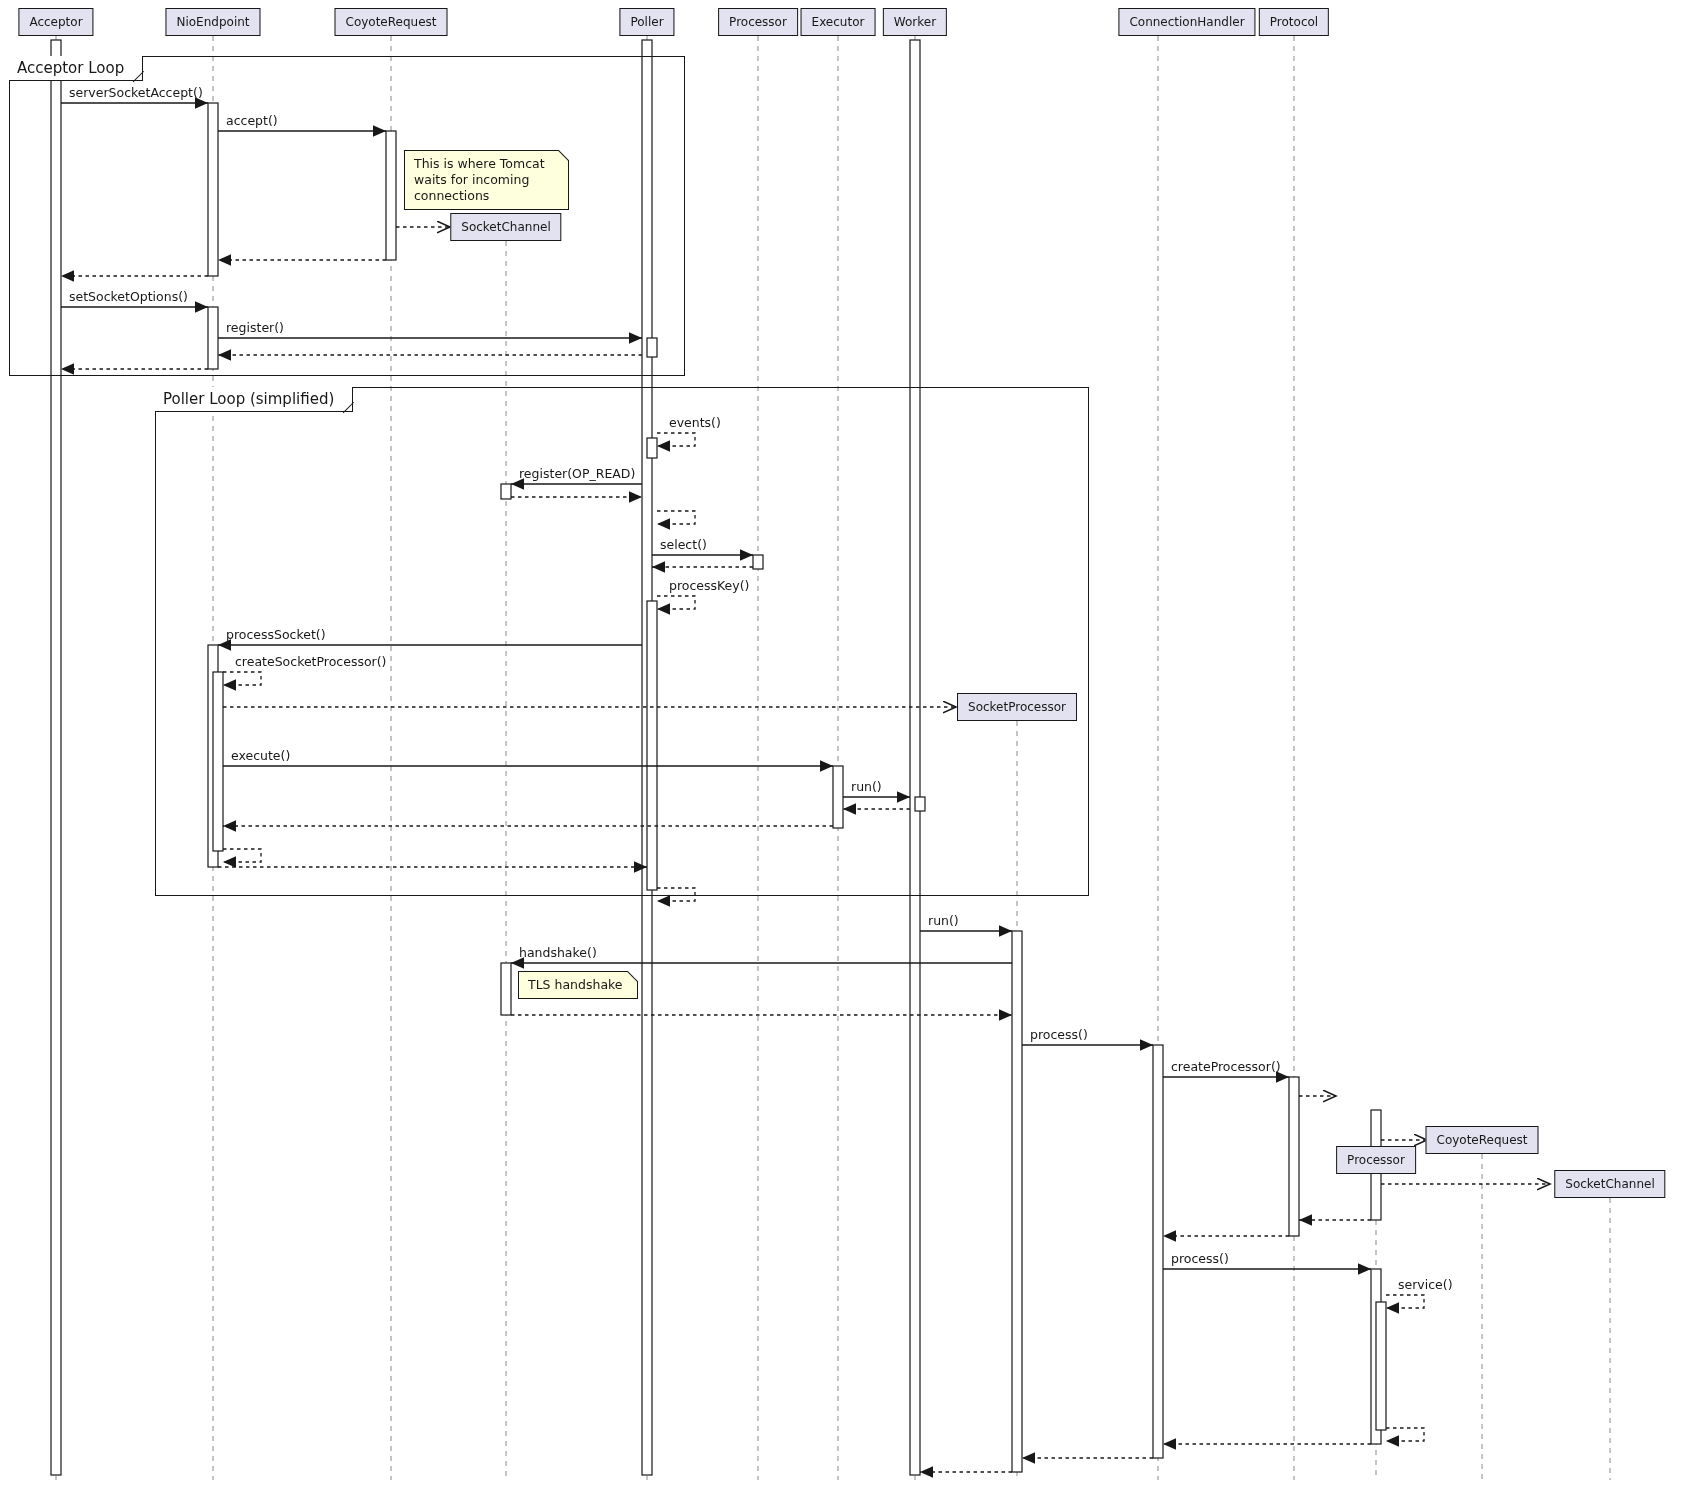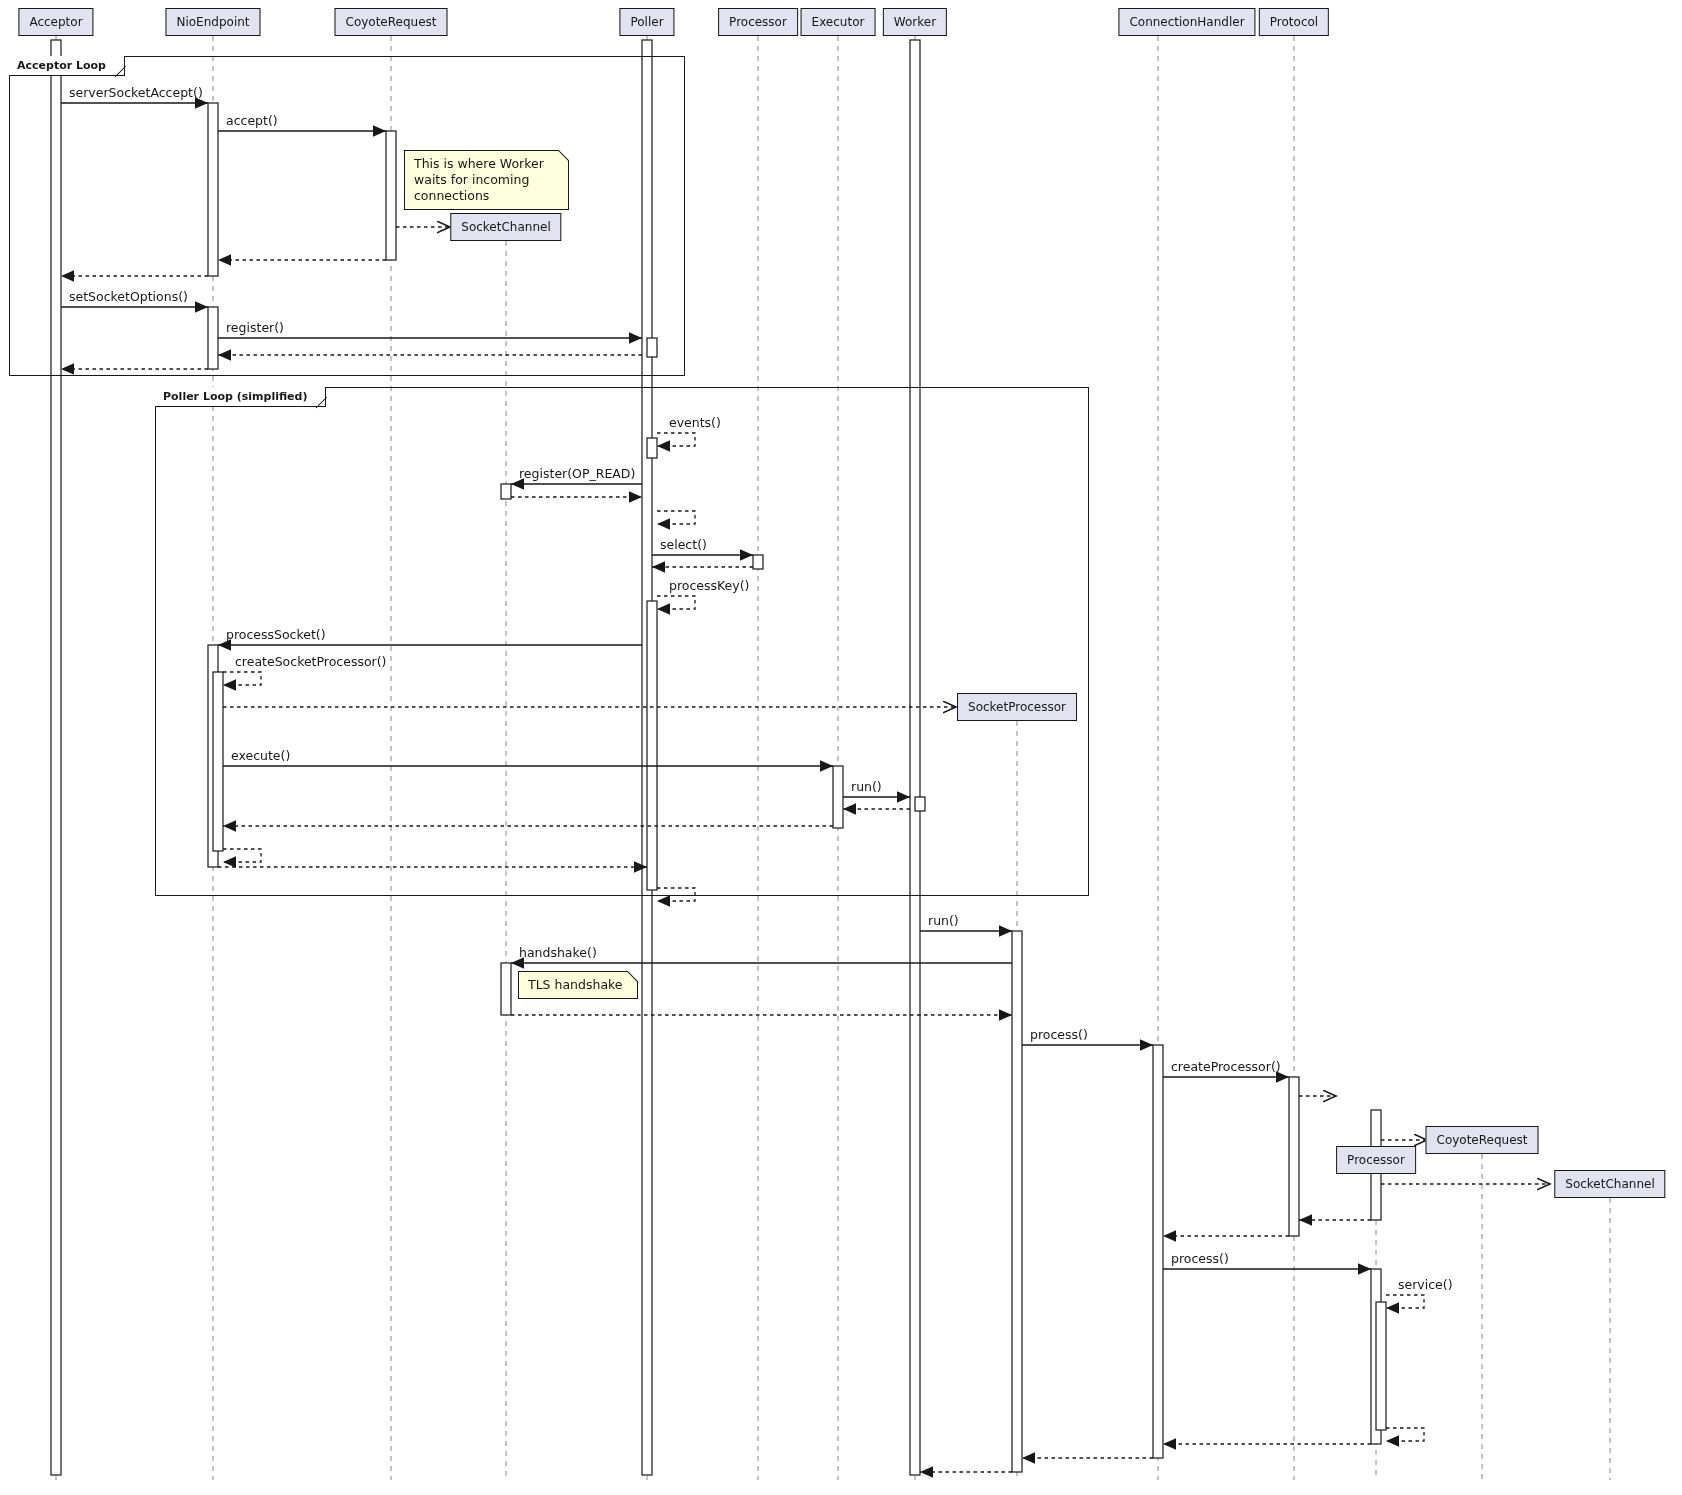--- a/index.html
+++ b/index.html
@@ -8,21 +8,21 @@
   #diagram-svg{position:absolute;left:0;top:0;z-index:2;}
   .lifeline{stroke:#8a8a8a;stroke-width:1;stroke-dasharray:5 5;}
   .activation{fill:#ffffff;stroke:#181818;stroke-width:1.2;}
   .msg-line{stroke:#181818;stroke-width:1.3;fill:none;}
   .dashed{stroke-dasharray:3.5 3.5;}
   .msg-label{font-size:12.5px;fill:#181818;}
   .pbox{position:absolute;transform:translateX(-50%);background:#E2E2F0;border:1.3px solid #181818;
         padding:5px 10px;font-size:12px;white-space:nowrap;z-index:4;line-height:16px;}
   .frame{position:absolute;border:1.5px solid #181818;z-index:3;}
   .frame-label{position:absolute;top:-1px;left:-1px;background:#ffffff;border-right:1.3px solid #181818;
-        border-bottom:1.3px solid #181818;font-weight:bold;font-size:11px;padding:3px 18px 3px 8px;
+        border-bottom:1.3px solid #181818;font-weight:normal;font-size:15px;padding:3px 18px 3px 8px;
         white-space:nowrap;}
   .frame-label::after{content:'';position:absolute;right:-4px;bottom:3px;width:15px;height:1.3px;
         background:#181818;transform:rotate(-45deg);}
   .note{position:absolute;background:#FEFFDD;border:1px solid #181818;padding:5px 9px;
         font-size:12.5px;line-height:16px;z-index:5;}
   .note::after{content:'';position:absolute;top:-1px;right:-1px;width:0;height:0;
         border-top:11px solid #ffffff;border-left:11px solid transparent;}
   .note::before{content:'';position:absolute;top:4px;right:-3px;width:15px;height:1px;
         background:#181818;transform:rotate(45deg);z-index:1;}
 </style>
@@ -154,16 +154,16 @@
   <div class="pbox" style="left:915px;top:8px">Worker</div>
   <div class="pbox" style="left:1187px;top:8px">ConnectionHandler</div>
   <div class="pbox" style="left:1294px;top:8px">Protocol</div>
 
   <div class="pbox" style="left:506px;top:213px">SocketChannel</div>
   <div class="pbox" style="left:1017px;top:693px">SocketProcessor</div>
   <div class="pbox" style="left:1376px;top:1146px">Processor</div>
   <div class="pbox" style="left:1482px;top:1126px">CoyoteRequest</div>
   <div class="pbox" style="left:1610px;top:1170px">SocketChannel</div>
 
-  <div class="note" style="left:404px;top:150px;width:145px">This is where Worker waits for incoming connections</div>
+  <div class="note" style="left:404px;top:150px;width:145px">This is where Tomcat waits for incoming connections</div>
   <div class="note" style="left:518px;top:971px;width:100px">TLS handshake</div>
 
 </div>
 
 </body></html>

